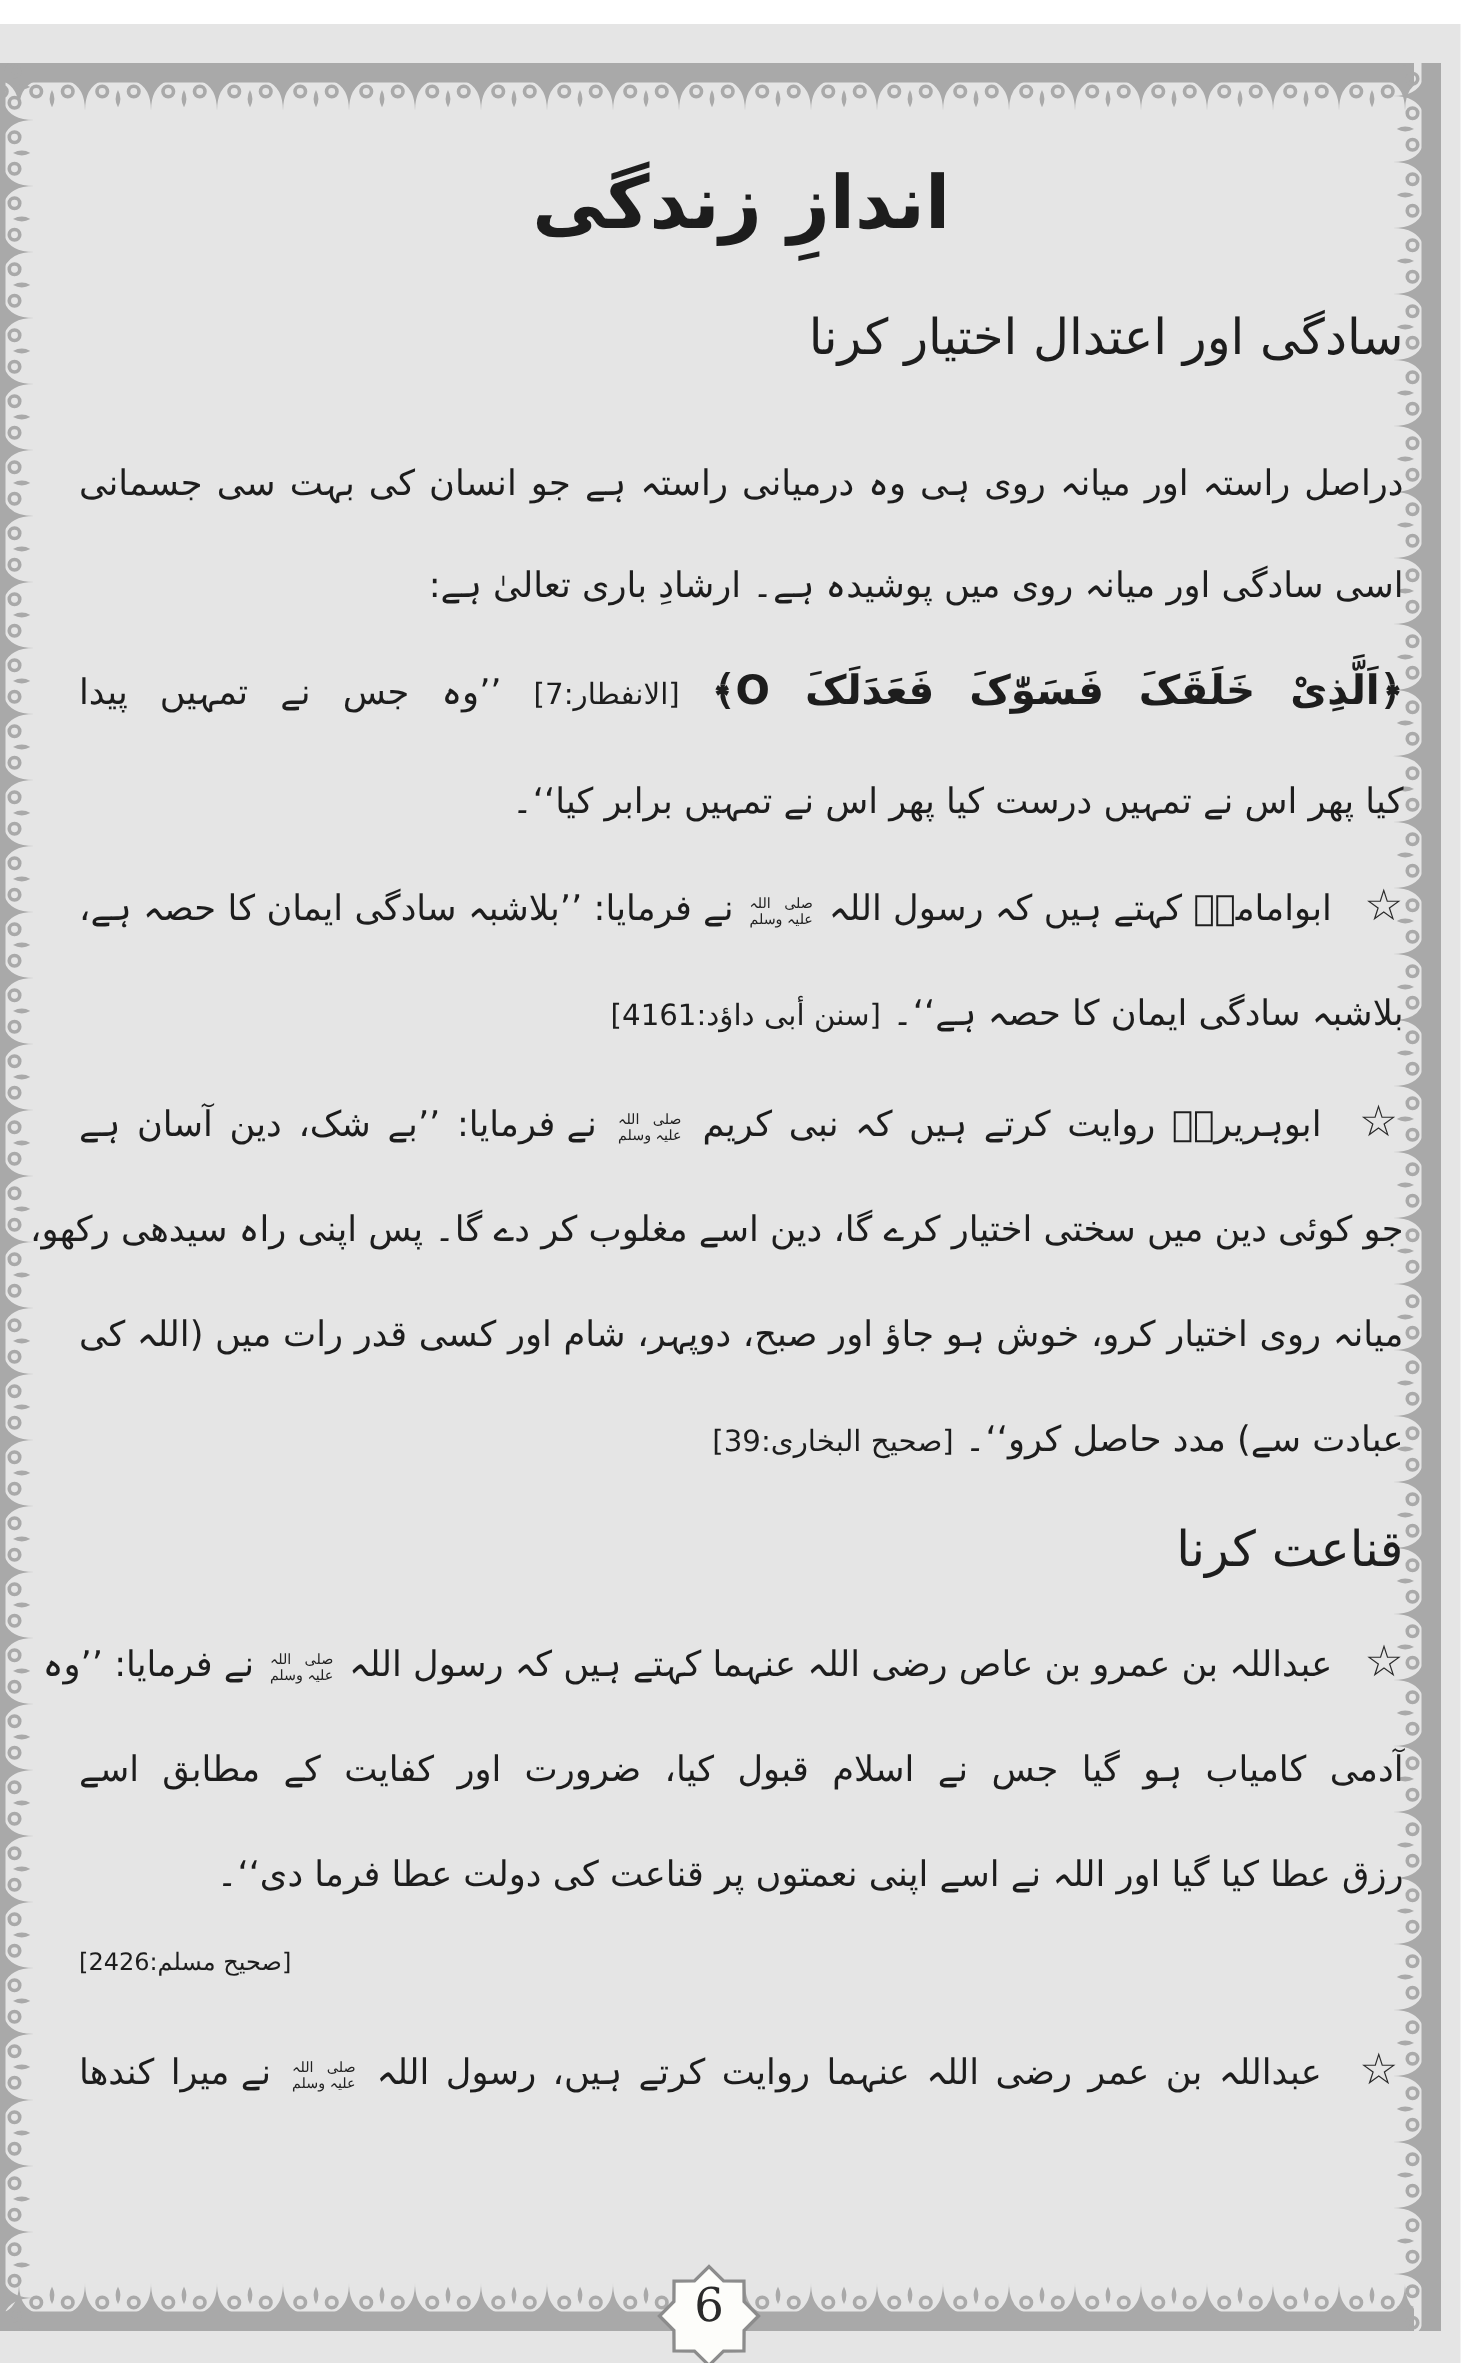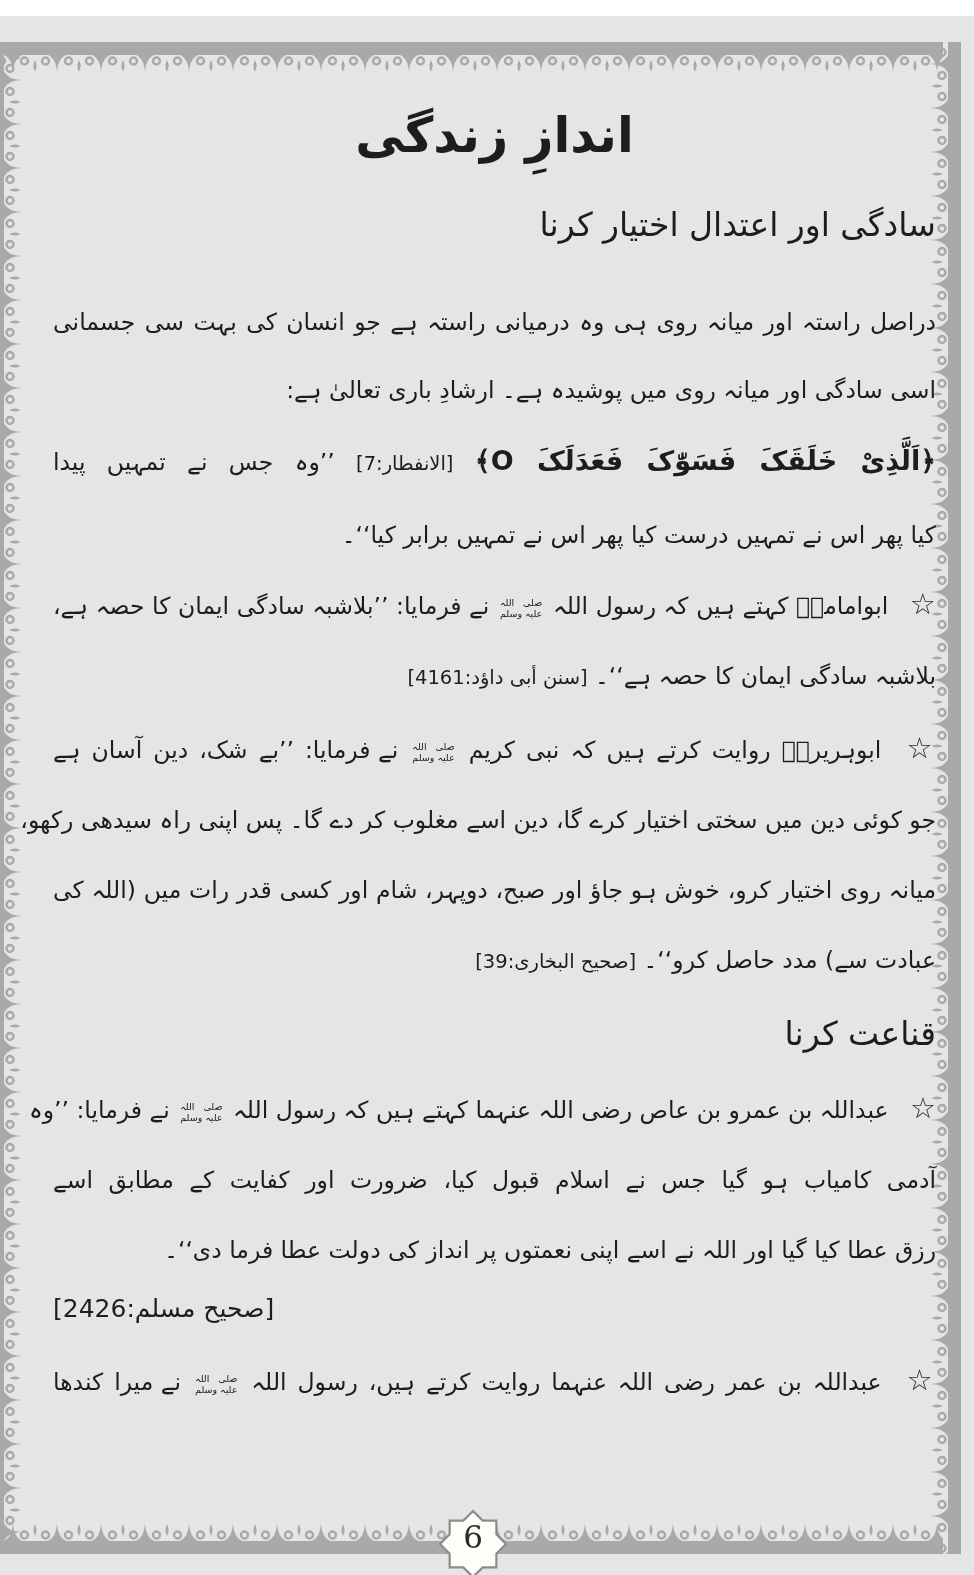--- a/index.html
+++ b/index.html
@@ -21,21 +21,21 @@
   .title{font-size:49px;font-weight:bold;text-align:center;line-height:60px;margin:30px 0 36px;}
   .heading{font-size:33px;font-weight:normal;text-align:right;line-height:46px;margin:0 0 40px;}
   .heading.h2{margin:14px 0 16px;}
   .line{font-size:23.5px;line-height:68px;text-align:right;white-space:nowrap;}
   .hline{line-height:70px;}
   .full{text-align-last:justify;}
   .end{text-align-last:right;}
   .verse-line{line-height:74px;}
   .verse{font-weight:bold;font-size:27px;}
   .ref{font-size:19.5px;}
-  .leftline{text-align:left;text-align-last:left;font-size:25px;line-height:48px;}
+  .leftline{text-align:left;text-align-last:left;font-size:16px;line-height:48px;}
   .star{font-size:29px;padding-left:14px;color:#2a2a2a;}
   .saw{
     display:inline-flex;flex-direction:column;justify-content:center;
     font-size:9.5px;line-height:1.15;text-align:center;
     vertical-align:8px;margin:0 3px;color:#222;
   }
   .mt12{margin-top:12px;}
   
   .badge{position:absolute;left:462px;top:1486px;}
   .badge-num{
@@ -245,21 +245,21 @@
     <div class="line hline full">
       <span class="star">☆</span>
       <span>عبداللہ بن عمرو بن عاص رضی اللہ عنہما کہتے ہیں کہ رسول اللہ</span>
       <span class="saw">
         <span>صلی اللہ</span>
         <span>علیہ وسلم</span>
       </span>
       <span>نے فرمایا: ’’وہ</span>
     </div>
     <div class="line hline full">آدمی کامیاب ہو گیا جس نے اسلام قبول کیا، ضرورت اور کفایت کے مطابق اسے</div>
-    <div class="line hline end">رزق عطا کیا گیا اور اللہ نے اسے اپنی نعمتوں پر انداز کی دولت عطا فرما دی‘‘۔</div>
+    <div class="line hline end">رزق عطا کیا گیا اور اللہ نے اسے اپنی نعمتوں پر قناعت کی دولت عطا فرما دی‘‘۔</div>
     <div class="leftline">[صحیح مسلم:2426]</div>
 
     <div class="line hline full mt12">
       <span class="star">☆</span>
       <span>عبداللہ بن عمر رضی اللہ عنہما روایت کرتے ہیں، رسول اللہ</span>
       <span class="saw">
         <span>صلی اللہ</span>
         <span>علیہ وسلم</span>
       </span>
       <span>نے میرا کندھا</span>

